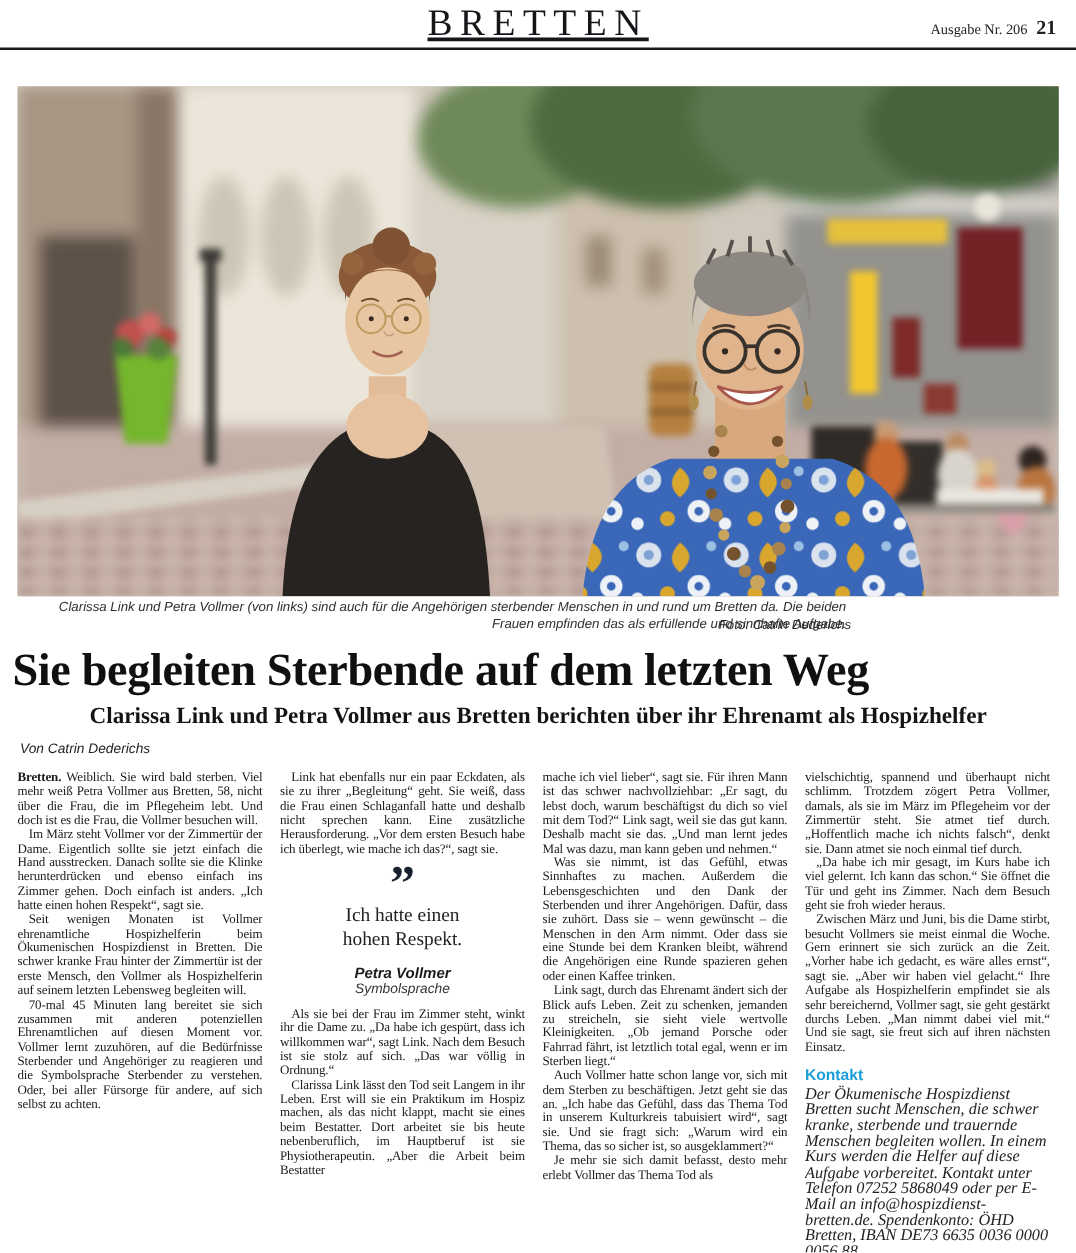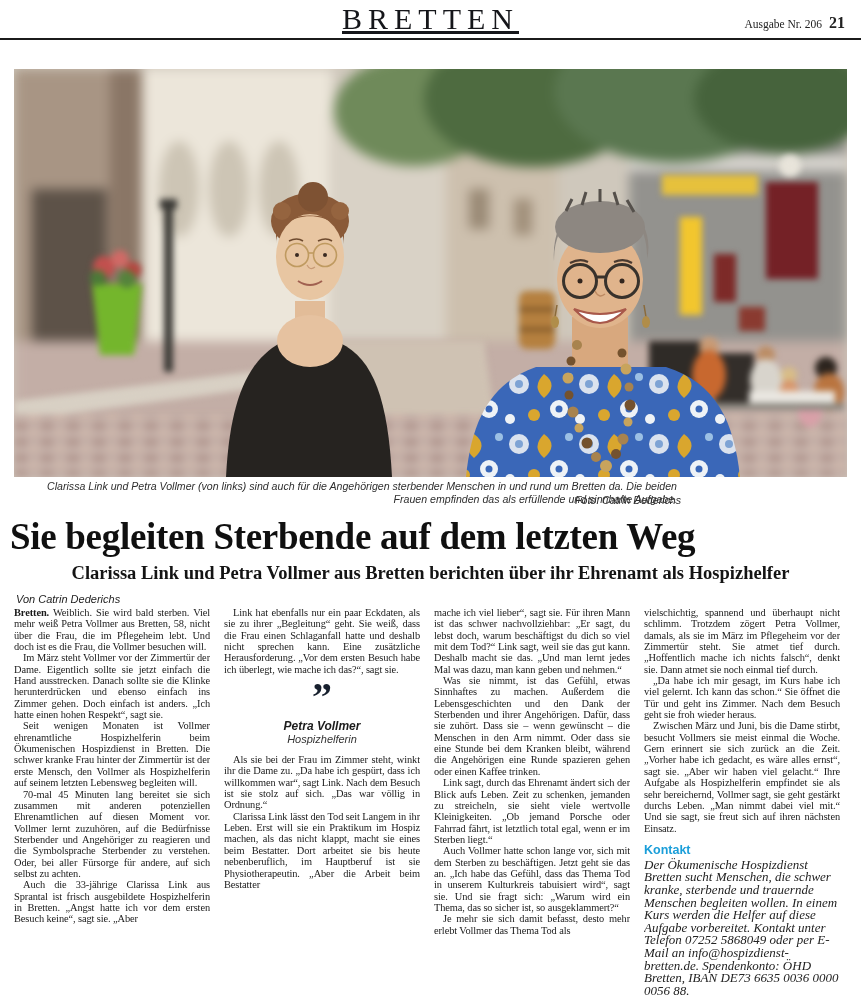--- a/index.html
+++ b/index.html
@@ -15,21 +15,21 @@
   
   figure{margin:31px 14px 0 14px;width:667px;position:relative;text-align:right;}
   figure svg{display:block;width:833px;height:408px;background:#cfc8bc;}
   figcaption{position:relative;margin-top:3px;font-family:"Liberation Sans",sans-serif;
       font-style:italic;font-size:10.6px;line-height:13px;color:#2e2e2e;padding-right:4px;min-height:27px;}
   .credit{position:absolute;right:0;bottom:0;font-style:italic;}
   
   h1{margin:10px 10px 0 10px;font-size:37px;line-height:40px;
      font-weight:700;color:#101010;letter-spacing:-.3px;}
   h2{margin:6px 10px 0 10px;text-align:center;font-size:18.5px;line-height:21px;font-weight:700;color:#141414;}
-  .byline{margin:9px 0 2px 16px;font-family:"Liberation Sans",sans-serif;font-style:italic;
+  .byline{margin:9px 0 12px 16px;font-family:"Liberation Sans",sans-serif;font-style:italic;
       font-size:11px;color:#222;}
   
   .columns{display:flex;gap:14px;margin:0 14px;height:404px;overflow:hidden;}
   .col{width:196px;min-width:196px;overflow:hidden;}
   .col p{margin:0;font-size:10.4px;line-height:11.35px;text-align:justify;letter-spacing:-.1px;}
   .col p.pind{text-indent:9px;}
   .lead b{font-weight:700;}
   
   .pullquote{text-align:center;margin:10px 8px 9px 8px;}
   .q-mark{font-family:"Liberation Serif",serif;font-size:40px;line-height:24px;font-weight:700;color:#17202e;display:block;}
@@ -208,29 +208,29 @@
   <h2>Clarissa Link und Petra Vollmer aus Bretten berichten über ihr Ehrenamt als Hospizhelfer</h2>
   <div class="byline">Von Catrin Dederichs</div>
 
   <div class="columns">
 
     <div class="col">
       <p class="lead"><b>Bretten.</b> <span>Weiblich. Sie wird bald sterben. Viel mehr weiß Petra Vollmer aus Bretten, 58, nicht über die Frau, die im Pflegeheim lebt. Und doch ist es die Frau, die Vollmer besuchen will.</span></p>
       <p class="pind">Im März steht Vollmer vor der Zimmertür der Dame. Eigentlich sollte sie jetzt einfach die Hand ausstrecken. Danach sollte sie die Klinke herunterdrücken und ebenso einfach ins Zimmer gehen. Doch einfach ist anders. „Ich hatte einen hohen Respekt“, sagt sie.</p>
       <p class="pind">Seit wenigen Monaten ist Vollmer ehrenamtliche Hospizhelferin beim Ökumenischen Hospizdienst in Bretten. Die schwer kranke Frau hinter der Zimmertür ist der erste Mensch, den Vollmer als Hospizhelferin auf seinem letzten Lebensweg begleiten will.</p>
       <p class="pind">70-mal 45 Minuten lang bereitet sie sich zusammen mit anderen potenziellen Ehrenamtlichen auf diesen Moment vor. Vollmer lernt zuzuhören, auf die Bedürfnisse Sterbender und Angehöriger zu reagieren und die Symbolsprache Sterbender zu verstehen. Oder, bei aller Fürsorge für andere, auf sich selbst zu achten.</p>
-      <p class="pind">Auch die 33-jährige Clarissa Link aus Sprantal ist frisch ausgebildete Hospizhelferin in Bretten. „Angst hatte ich vor dem ersten Besuch keine“, sagt sie. „Aber</p>
     </div>
 
     <div class="col">
       <p class="pind">Link hat ebenfalls nur ein paar Eckdaten, als sie zu ihrer „Begleitung“ geht. Sie weiß, dass die Frau einen Schlaganfall hatte und deshalb nicht sprechen kann. Eine zusätzliche Herausforderung. „Vor dem ersten Besuch habe ich überlegt, wie mache ich das?“, sagt sie.</p>
       <div class="pullquote">
         <span class="q-mark">”</span>
+        <span class="q-text">Ich hatte einen hohen Respekt.</span>
         <span class="q-author">Petra Vollmer</span>
-        <span class="q-role">Hospizhelferin</span>
+        <span class="q-role">Symbolsprache</span>
       </div>
       <p class="pind">Als sie bei der Frau im Zimmer steht, winkt ihr die Dame zu. „Da habe ich gespürt, dass ich willkommen war“, sagt Link. Nach dem Besuch ist sie stolz auf sich. „Das war völlig in Ordnung.“</p>
       <p class="pind">Clarissa Link lässt den Tod seit Langem in ihr Leben. Erst will sie ein Praktikum im Hospiz machen, als das nicht klappt, macht sie eines beim Bestatter. Dort arbeitet sie bis heute nebenberuflich, im Hauptberuf ist sie Physiotherapeutin. „Aber die Arbeit beim Bestatter</p>
     </div>
 
     <div class="col">
       <p>mache ich viel lieber“, sagt sie. Für ihren Mann ist das schwer nachvollziehbar: „Er sagt, du lebst doch, warum beschäftigst du dich so viel mit dem Tod?“ Link sagt, weil sie das gut kann. Deshalb macht sie das. „Und man lernt jedes Mal was dazu, man kann geben und nehmen.“</p>
       <p class="pind">Was sie nimmt, ist das Gefühl, etwas Sinnhaftes zu machen. Außerdem die Lebensgeschichten und den Dank der Sterbenden und ihrer Angehörigen. Dafür, dass sie zuhört. Dass sie – wenn gewünscht – die Menschen in den Arm nimmt. Oder dass sie eine Stunde bei dem Kranken bleibt, während die Angehörigen eine Runde spazieren gehen oder einen Kaffee trinken.</p>
       <p class="pind">Link sagt, durch das Ehrenamt ändert sich der Blick aufs Leben. Zeit zu schenken, jemanden zu streicheln, sie sieht viele wertvolle Kleinigkeiten. „Ob jemand Porsche oder Fahrrad fährt, ist letztlich total egal, wenn er im Sterben liegt.“</p>
       <p class="pind">Auch Vollmer hatte schon lange vor, sich mit dem Sterben zu beschäftigen. Jetzt geht sie das an. „Ich habe das Gefühl, dass das Thema Tod in unserem Kulturkreis tabuisiert wird“, sagt sie. Und sie fragt sich: „Warum wird ein Thema, das so sicher ist, so ausgeklammert?“</p>

